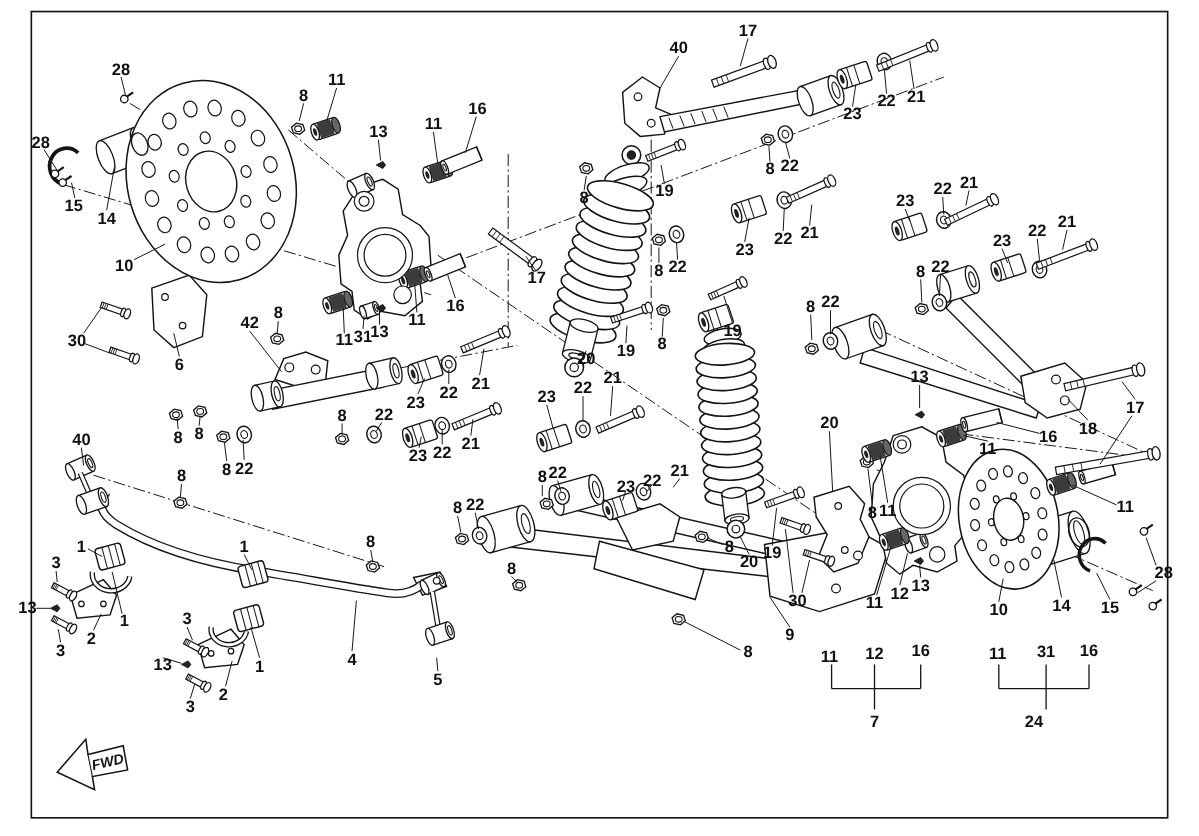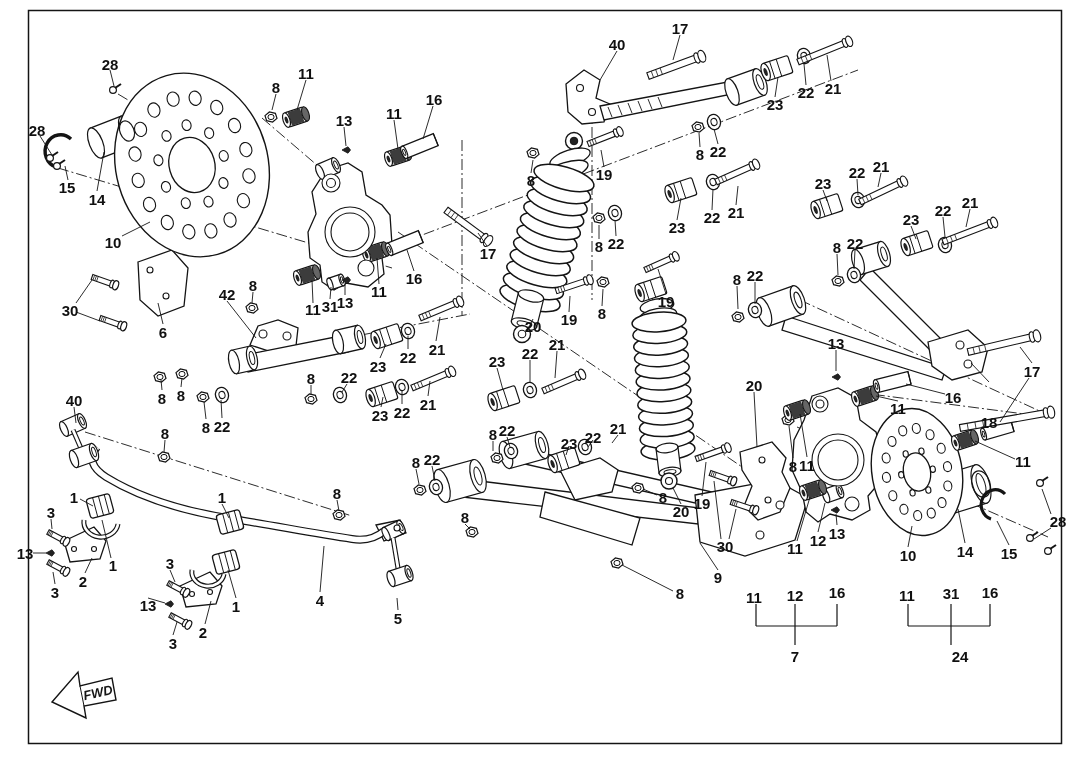--- a/index.html
+++ b/index.html
@@ -871,33 +871,33 @@
       <span class="callout" style="left: 725px; top: 546px;">30</span>
       <span class="callout" style="left: 718px; top: 577px;">9</span>
       <span class="callout" style="left: 680px; top: 593px;">8</span>
       <span class="callout" style="left: 754px; top: 597px;">11</span>
       <span class="callout" style="left: 795px; top: 595px;">12</span>
       <span class="callout" style="left: 837px; top: 592px;">16</span>
       <span class="callout" style="left: 795px; top: 656px;">7</span>
       <span class="callout" style="left: 907px; top: 595px;">11</span>
       <span class="callout" style="left: 951px; top: 593px;">31</span>
       <span class="callout" style="left: 990px; top: 592px;">16</span>
-      <span class="callout" style="left: 960px; top: 656px;">24</span>
+      <span class="callout" style="left: 940px; top: 656px;">24</span>
       <span class="callout" style="left: 823px; top: 183px;">23</span>
       <span class="callout" style="left: 857px; top: 172px;">22</span>
       <span class="callout" style="left: 881px; top: 166px;">21</span>
       <span class="callout" style="left: 911px; top: 219px;">23</span>
       <span class="callout" style="left: 943px; top: 210px;">22</span>
       <span class="callout" style="left: 970px; top: 202px;">21</span>
       <span class="callout" style="left: 837px; top: 247px;">8</span>
       <span class="callout" style="left: 855px; top: 243px;">22</span>
       <span class="callout" style="left: 737px; top: 279px;">8</span>
       <span class="callout" style="left: 755px; top: 275px;">22</span>
       <span class="callout" style="left: 836px; top: 343px;">13</span>
-      <span class="callout" style="left: 989px; top: 390px; margin-top: 32px;">18</span>
+      <span class="callout" style="left: 989px; top: 390px;">18</span>
       <span class="callout" style="left: 953px; top: 397px;">16</span>
       <span class="callout" style="left: 1032px; top: 371px;">17</span>
       <span class="callout" style="left: 898px; top: 408px;">11</span>
       <span class="callout" style="left: 1023px; top: 461px;">11</span>
       <span class="callout" style="left: 793px; top: 466px;">8</span>
       <span class="callout" style="left: 807px; top: 465px;">11</span>
       <span class="callout" style="left: 795px; top: 548px;">11</span>
       <span class="callout" style="left: 818px; top: 540px;">12</span>
       <span class="callout" style="left: 837px; top: 533px;">13</span>
       <span class="callout" style="left: 908px; top: 555px;">10</span>

